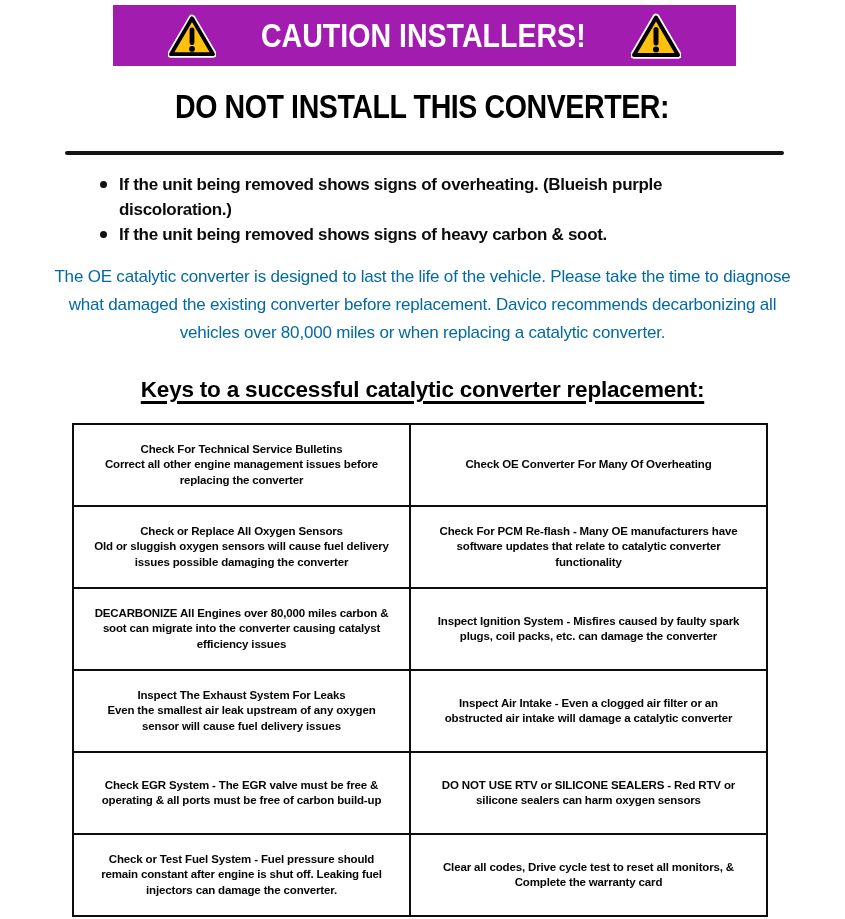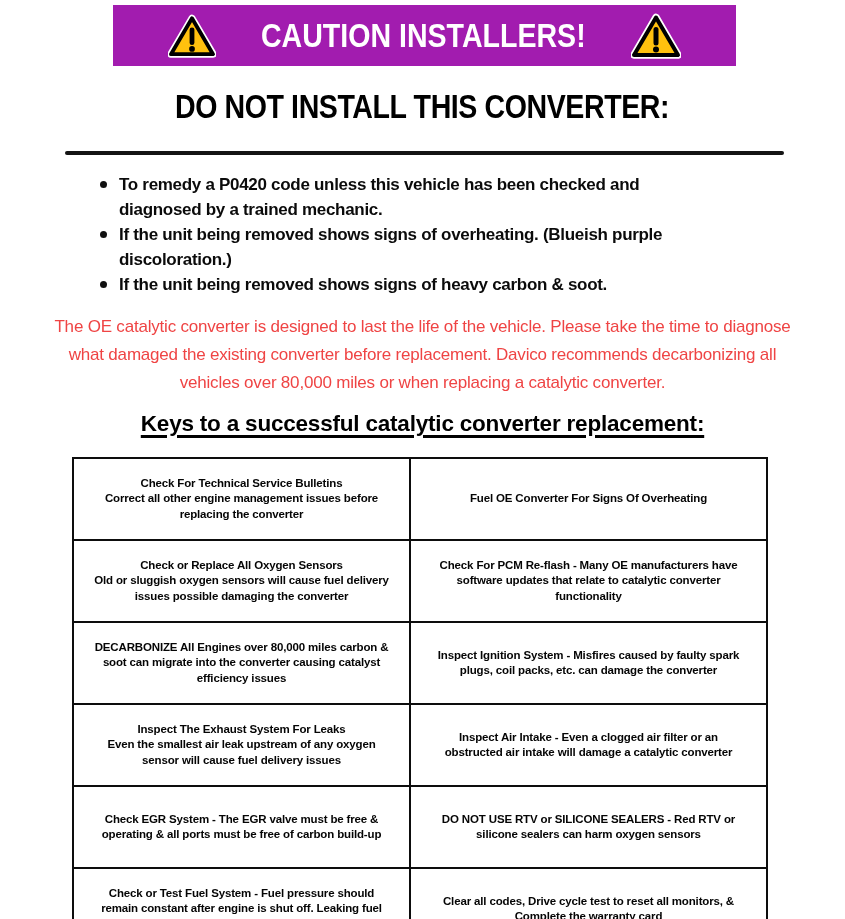--- a/index.html
+++ b/index.html
@@ -32,26 +32,26 @@
     width:7px;height:7px;border-radius:50%;background:#111;
     margin:9px 12px 0 0;flex:none;
   }
   ul.warnings .li-text{
     font-weight:700;font-size:17px;line-height:25px;letter-spacing:-.3px;
     white-space:pre-line;color:#0b0b0b;
   }
   
   .advisory{
     width:812px;margin:16px auto 0;text-align:center;
-    font-size:17px;line-height:28px;letter-spacing:-.2px;color:#ef4444;
+    font-size:17px;line-height:28px;letter-spacing:-.2px;color:#0369a1;
     white-space:pre-line;font-weight:400;
   }
   
   .keys-heading{
-    text-align:center;margin-top:14px;font-weight:700;font-size:22.5px;
+    text-align:center;margin-top:30px;font-weight:700;font-size:22.5px;
     letter-spacing:-.2px;
     text-decoration:underline;text-decoration-thickness:2.5px;text-underline-offset:4px;
   }
   
   table.keys{
     width:694px;margin:20px 0 0 72px;border-collapse:collapse;table-layout:fixed;
   }
   table.keys td{
     border:2.3px solid #0d0d0d;vertical-align:middle;text-align:center;
     font-weight:700;font-size:11.5px;line-height:15.5px;letter-spacing:-.15px;
@@ -81,25 +81,20 @@
 
 <div class="page-title">
   <span>DO NOT INSTALL THIS CONVERTER:</span>
 </div>
 
 <div class="divider"></div>
 
 <ul class="warnings">
   <li>
     <span class="dot"></span>
-    <span class="li-text">To remedy a P0420 code unless this vehicle has been checked and
-diagnosed by a trained mechanic.</span>
-  </li>
-  <li>
-    <span class="dot"></span>
     <span class="li-text">If the unit being removed shows signs of overheating. (Blueish purple
 discoloration.)</span>
   </li>
   <li>
     <span class="dot"></span>
     <span class="li-text">If the unit being removed shows signs of heavy carbon &amp; soot.</span>
   </li>
 </ul>
 
 <div class="advisory">The OE catalytic converter is designed to last the life of the vehicle. Please take the time to diagnose
@@ -111,21 +106,21 @@
 <table class="keys">
   <colgroup>
       <col class="left">
       <col class="right">
     </colgroup>
   <tbody>
     <tr>
       <td>Check For Technical Service Bulletins
 Correct all other engine management issues before
 replacing the converter</td>
-      <td>Fuel OE Converter For Signs Of Overheating</td>
+      <td>Check OE Converter For Many Of Overheating</td>
     </tr>
     <tr>
       <td>Check or Replace All Oxygen Sensors
 Old or sluggish oxygen sensors will cause fuel delivery
 issues possible damaging the converter</td>
       <td>Check For PCM Re-flash - Many OE manufacturers have
 software updates that relate to catalytic converter
 functionality</td>
     </tr>
     <tr>

